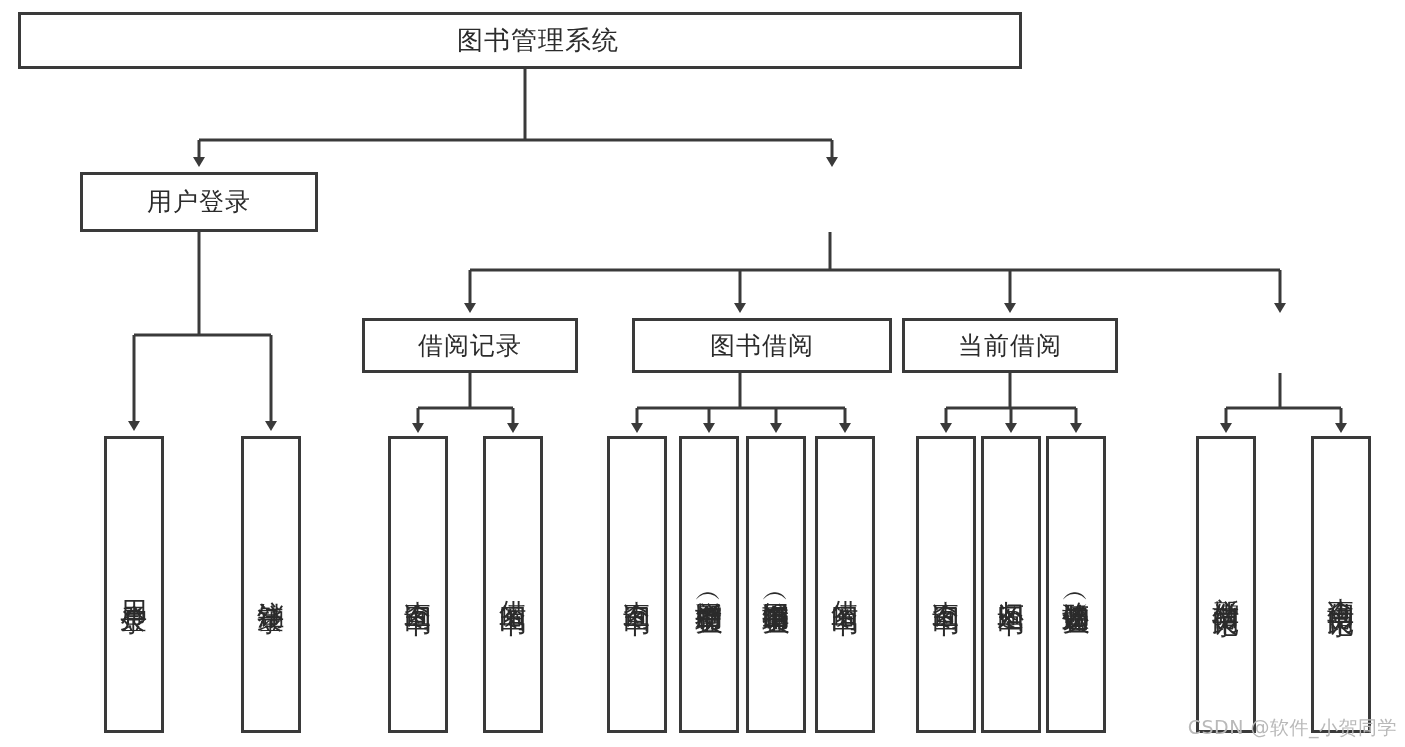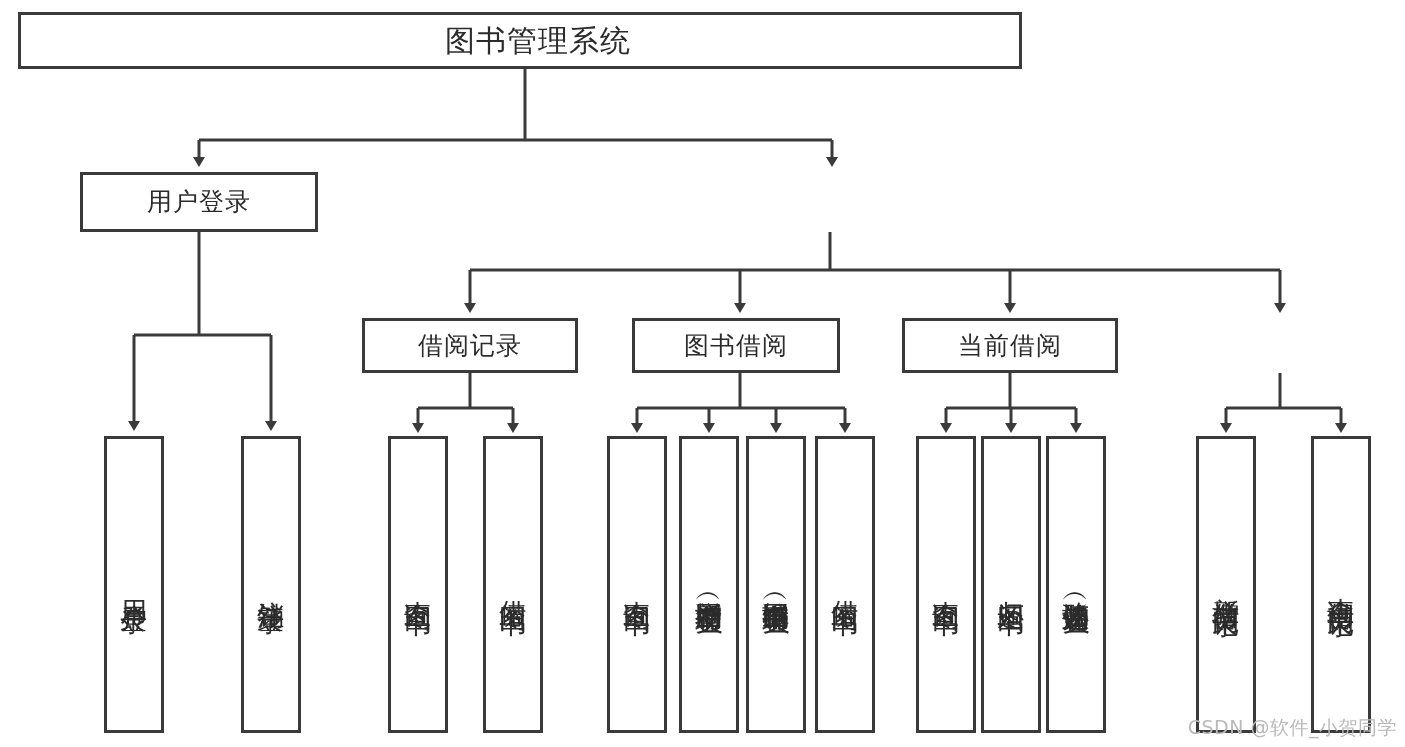--- a/index.html
+++ b/index.html
@@ -32,21 +32,21 @@
     align-items: center;
     justify-content: center;
     color: #2b2b2b;
   }
   .node.h {
     font-size: 25px;
     line-height: 1.1;
     letter-spacing: 1px;
   }
   .node.root {
-    font-size: 30px;
+    font-size: 26px;
     padding-left: 36px;
   }
   .node.v {
     align-items: center;
     justify-content: center;
     padding: 6px 0;
   }
   .node.v .vtext {
     writing-mode: vertical-rl;
     text-orientation: upright;
@@ -129,21 +129,21 @@
     <span>图书管理系统</span>
   </div>
 
   <div class="node h" style="left:80px;top:172px;width:238px;height:60px;">
     <span>用户登录</span>
   </div>
 
   <div class="node h" style="left:362px;top:318px;width:216px;height:55px;">
     <span>借阅记录</span>
   </div>
-  <div class="node h" style="left:632px;top:318px;width:208px;height:55px;">
+  <div class="node h" style="left:632px;top:318px;width:260px;height:55px;">
     <span>图书借阅</span>
   </div>
   <div class="node h" style="left:902px;top:318px;width:216px;height:55px;">
     <span>当前借阅</span>
   </div>
 
   <div class="node v" style="left:104px;top:436px;width:60px;height:297px;">
     <span class="vtext">用户登录</span>
   </div>
   <div class="node v" style="left:241px;top:436px;width:60px;height:297px;">

